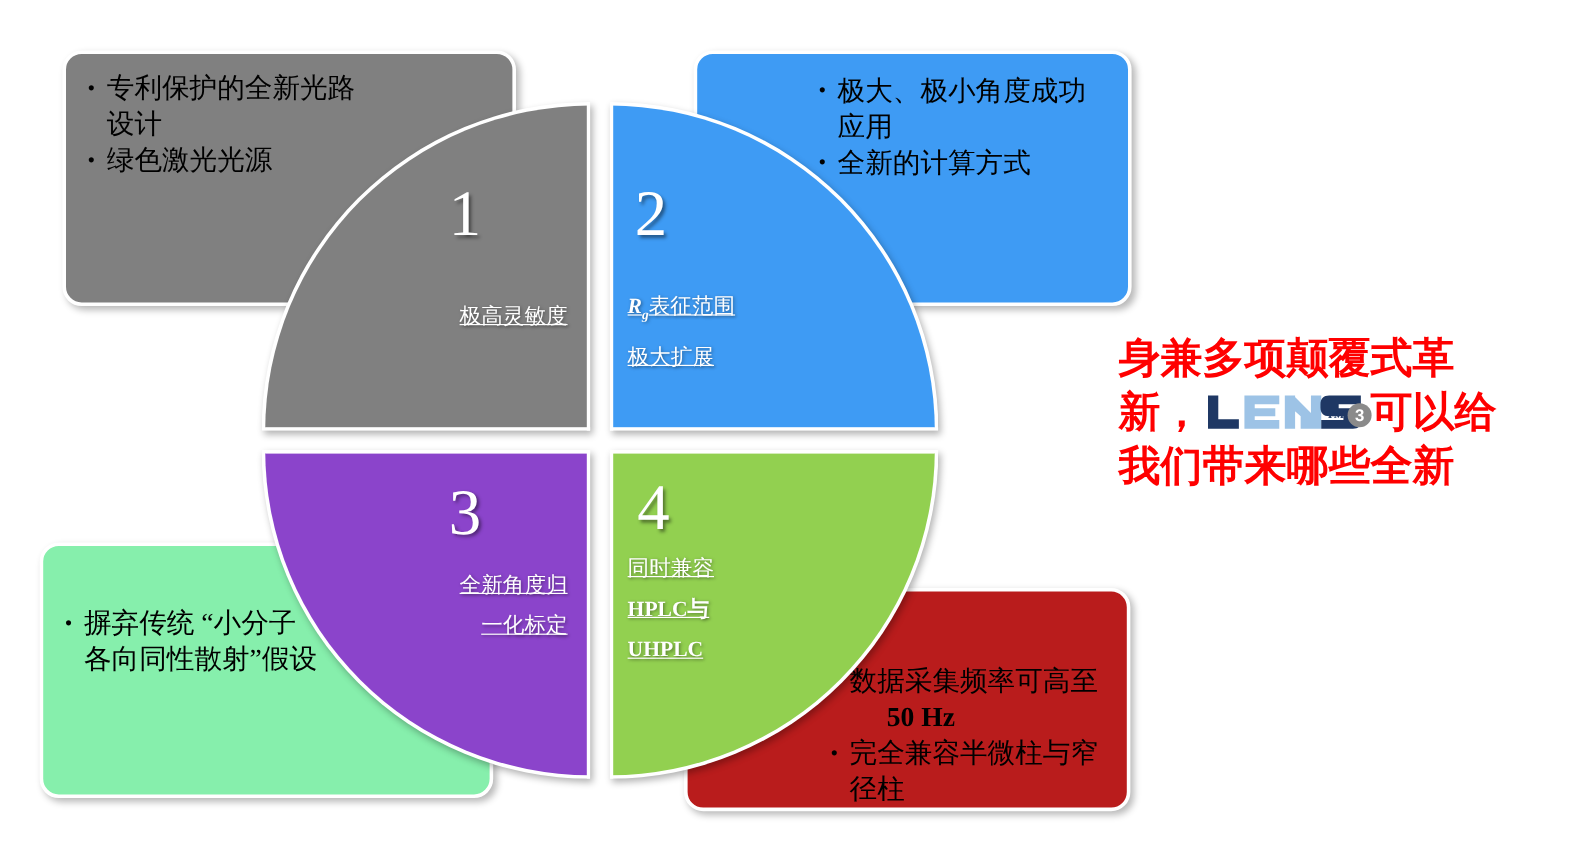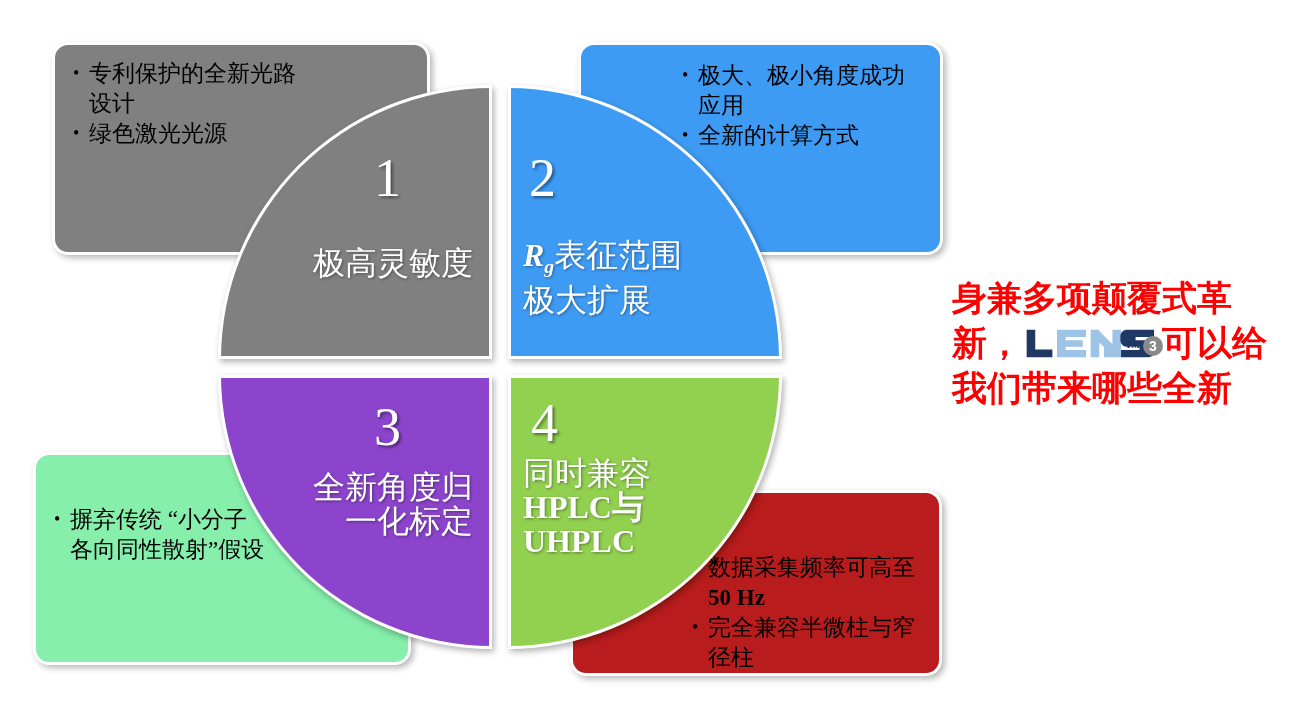--- a/index.html
+++ b/index.html
@@ -42,21 +42,21 @@
 
   #box1{left:52px;top:42px;width:378px;height:213px;background:#808080;}
   #box1 .bullets{left:17px;top:14px;width:345px;}
   #box2{left:578px;top:42px;width:365px;height:213px;background:#3E9BF4;}
   #box2 .bullets{left:100px;top:16px;width:260px;}
   #box3{left:33px;top:452px;width:378px;height:213px;background:#86efac;}
   #box3 .bullets{left:17px;top:50px;width:350px;}
   #box4{left:570px;top:490px;width:372px;height:186px;background:#b91c1c;}
   #box4 .bullets{left:118px;top:60px;width:250px;}
 
-  .b-strong{font-weight:bold;}
+  .b-strong{font-weight:bold;margin-left:31px;}
 
   
   .circle-wrap{
     position:absolute;
     left:218px;top:85px;width:564px;height:564px;
   }
   .quad{
     position:absolute;
     width:274px;height:274px;
     box-sizing:border-box;
@@ -73,25 +73,26 @@
     position:absolute;
     color:#ffffff;
     font-size:54px;
     line-height:54px;
     font-family:"Liberation Serif", serif;
     text-shadow:2px 2px 3px rgba(0,0,0,.45);
   }
   .q-text{
     position:absolute;
     color:#ffffff;
-    font-size:32px;
+    font-size:18px;
     line-height:34px;
     font-family:"Liberation Serif", serif;
     text-shadow:1px 1px 3px rgba(0,0,0,.40);
     white-space:pre-line;
+    text-decoration:underline;
   }
   
   #q1 .q-num{right:88px;top:63px;}
   #q1 .q-text{right:16px;top:158px;text-align:right;}
   
   #q2 .q-num{left:18px;top:63px;}
   #q2 .q-text{left:12px;top:150px;text-align:left;}
   
   #q3 .q-num{right:88px;top:22px;}
   #q3 .q-text{right:16px;top:92px;text-align:right;}
@@ -99,21 +100,21 @@
   #q4 .q-num{left:20px;top:18px;}
   #q4 .q-text{left:12px;top:78px;text-align:left;}
   .mono-up{font-family:"Liberation Serif", serif;font-weight:bold;}
 
   .rg{font-style:italic;font-weight:bold;font-family:"Liberation Serif",serif;margin-top:48px;}
   .rg sub{font-size:.62em;font-style:italic;}
 
   
   #question{
     position:absolute;
-    left:952px;top:276px;width:348px;
+    left:932px;top:276px;width:348px;
     color:#FF0000;
     font-size:35px;
     line-height:45px;
     font-weight:bold;
     font-family:"Liberation Serif", serif;
   }
   #question .line{display:block;white-space:nowrap;}
 
   
   .lens-logo{

